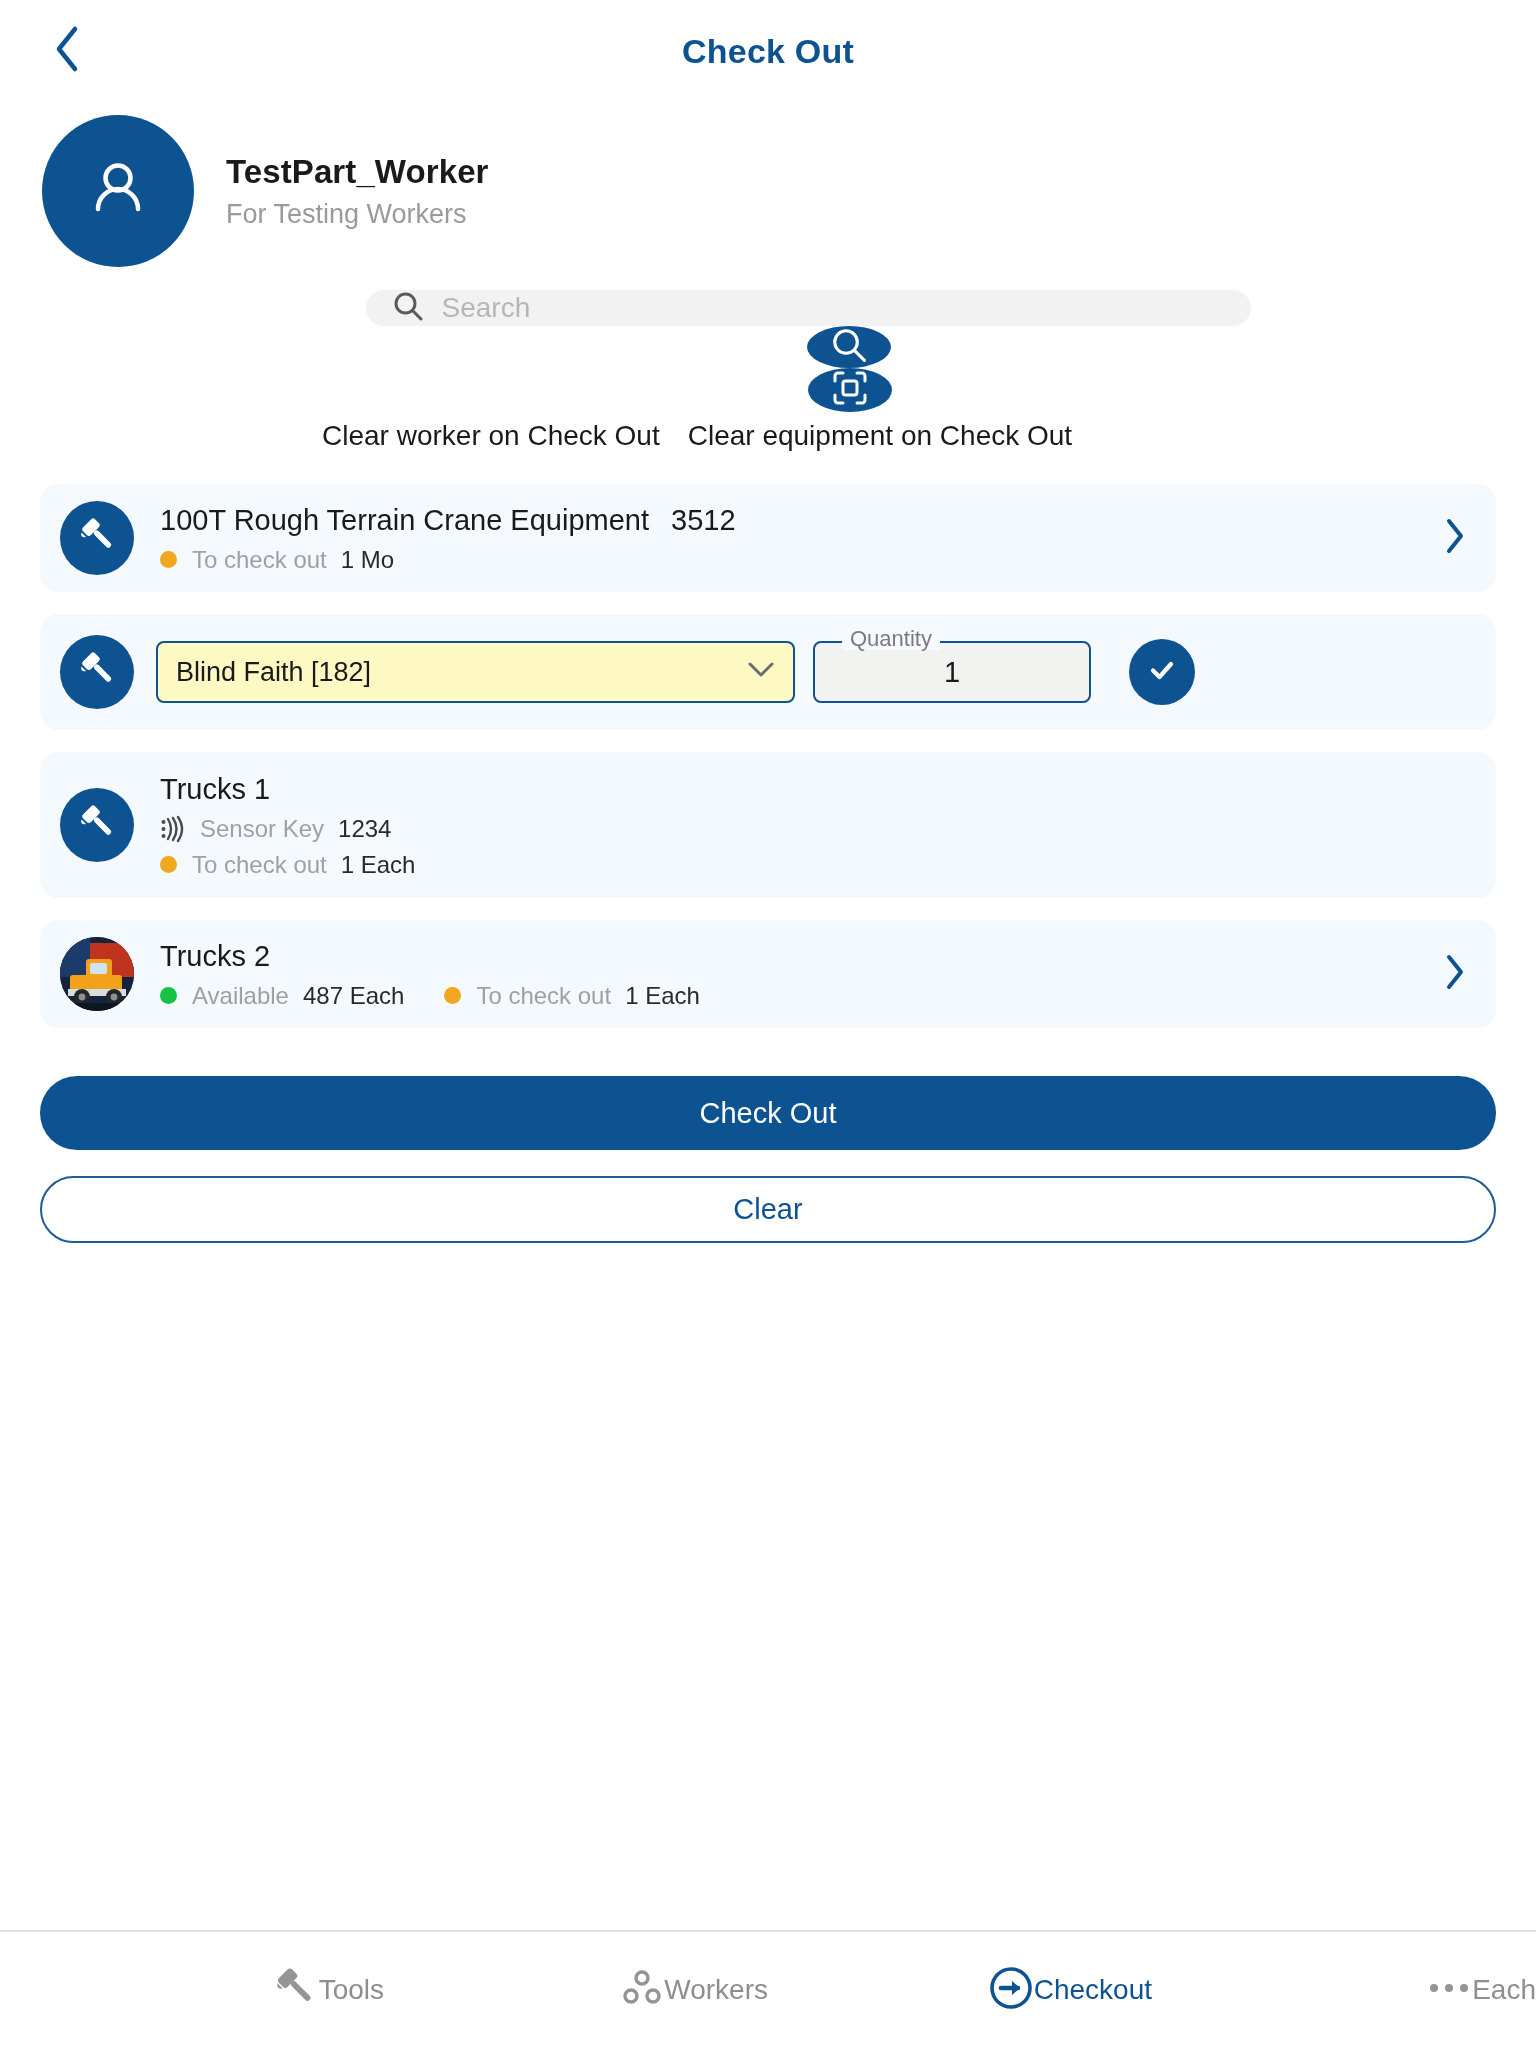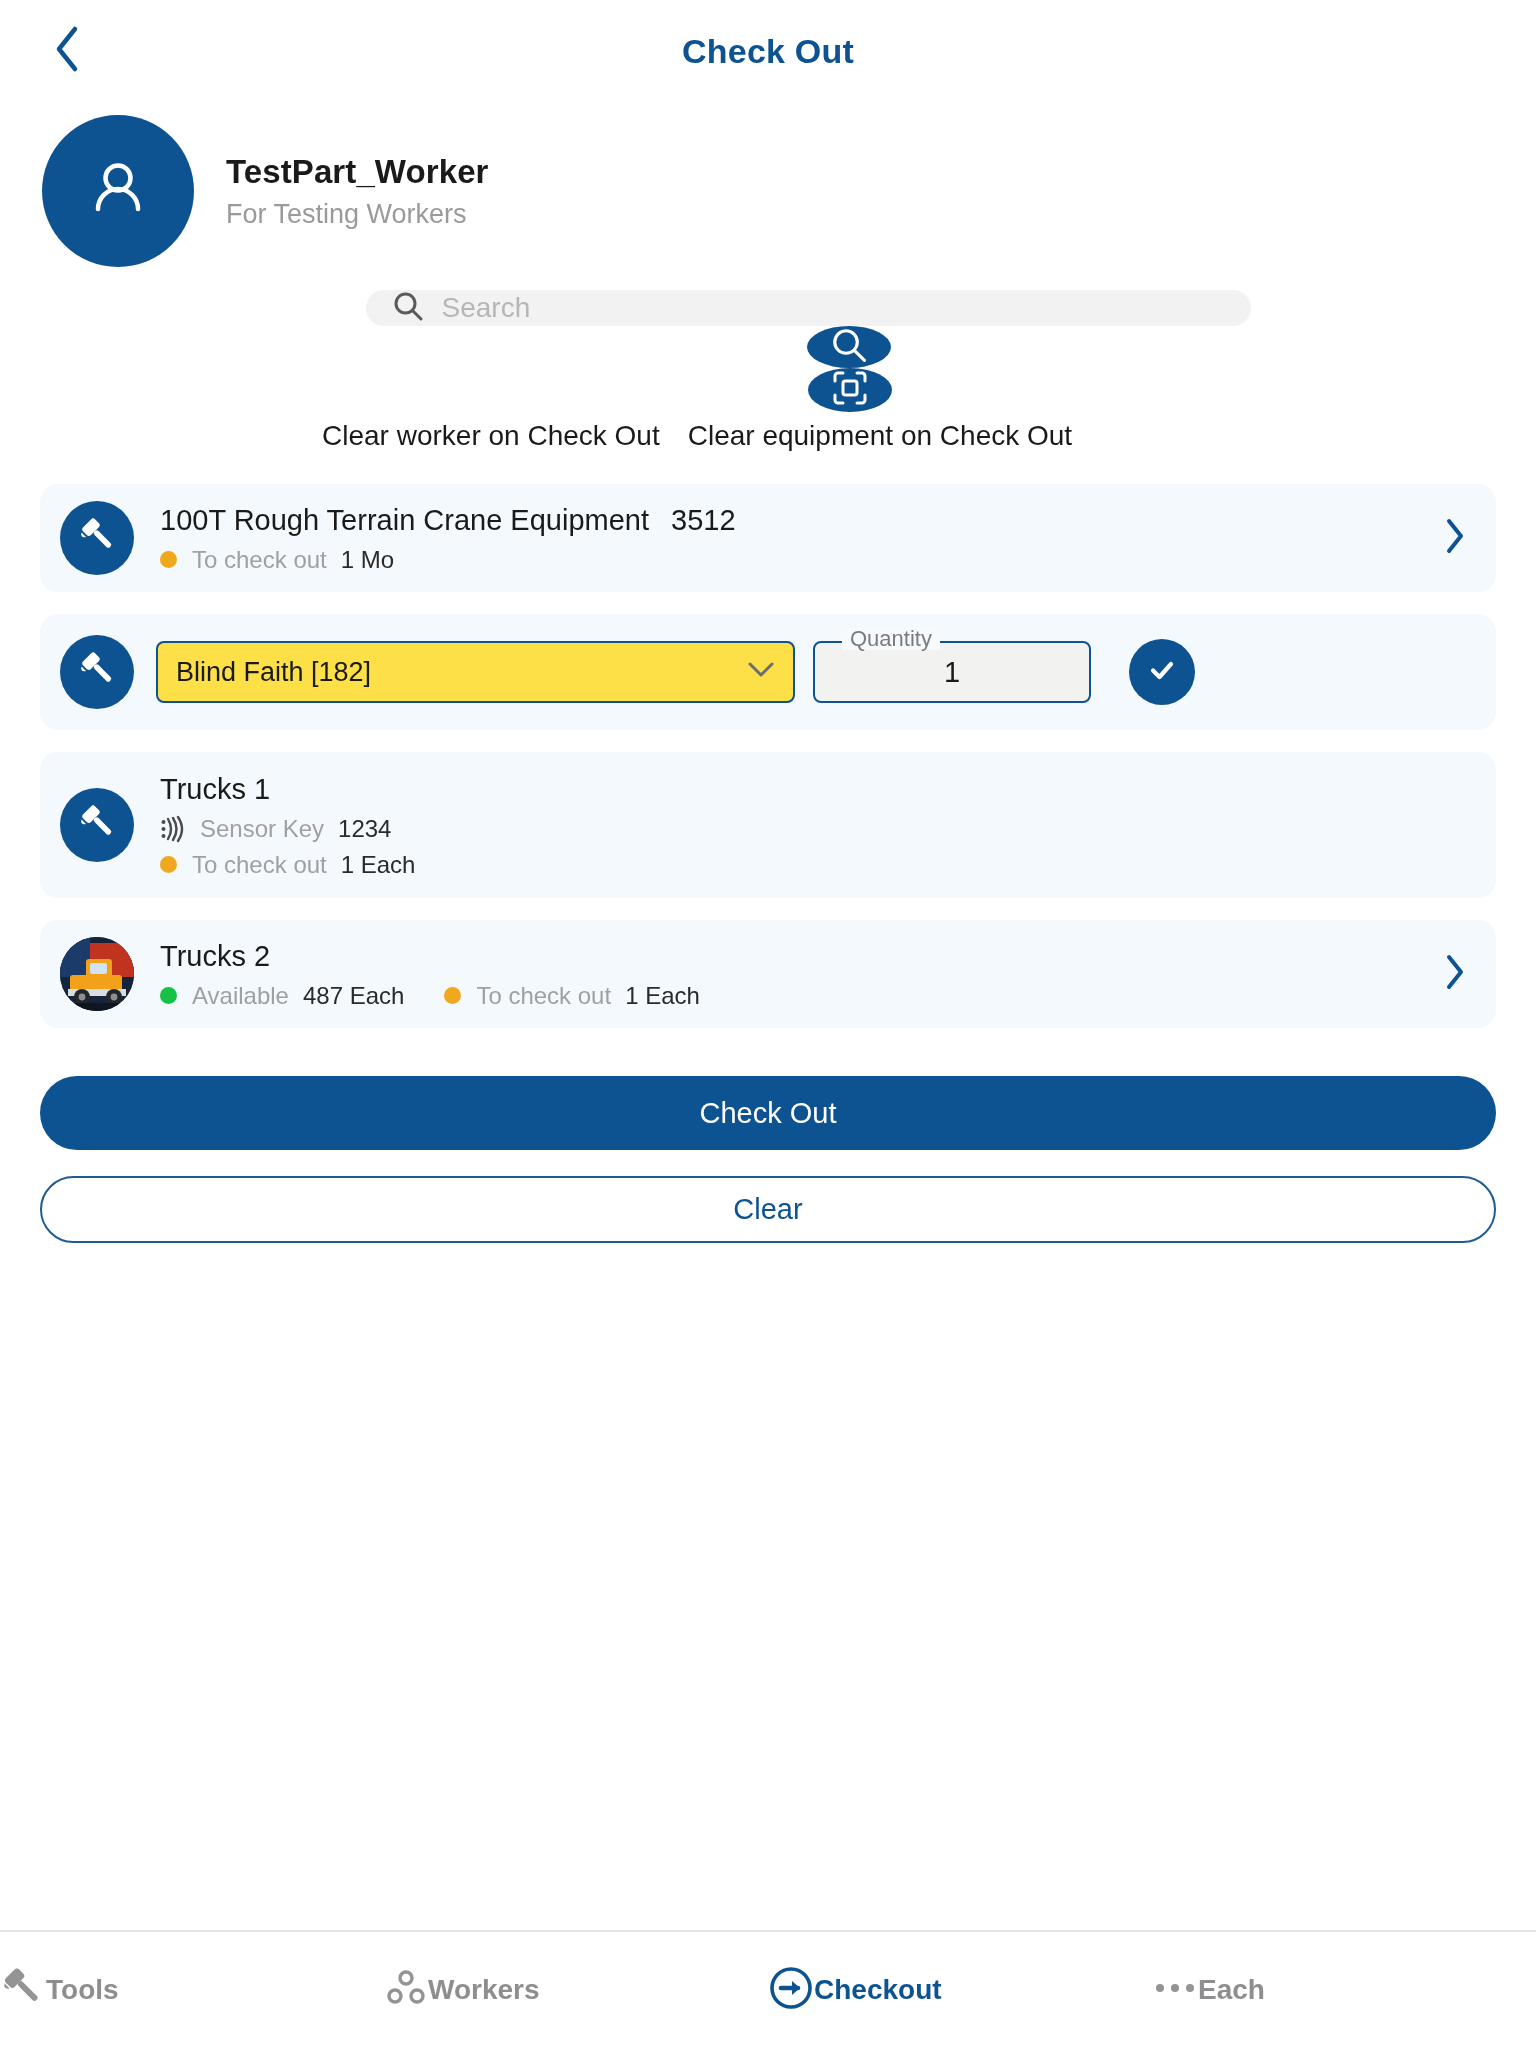--- a/index.html
+++ b/index.html
@@ -204,21 +204,21 @@
   
   .card.edit-row {
     min-height: 116px;
     padding: 0 20px 0 20px;
   }
   .select-wrap {
     position: relative;
     margin-left: 22px;
     width: 639px;
     height: 62px;
-    background: #fde047;
+    background: #fef9c3;
     border: 2px solid #0d5291;
     border-radius: 8px;
     display: flex;
     align-items: center;
     padding: 0 18px;
     cursor: pointer;
   }
   .select-value {
     font-size: 27px;
     color: #1a1a1a;
@@ -310,23 +310,22 @@
     height: 118px;
     border-top: 2px solid #e3e3e5;
     background: #ffffff;
     display: flex;
     align-items: center;
   }
   .nav-item {
     flex: 1 1 25%;
     display: flex;
     align-items: center;
-    justify-content: flex-start;
-    cursor: pointer;
-    font-weight: bold;
+    justify-content: flex-end;
+    cursor: pointer;
   }
   .nav-label {
     font-size: 28px;
     color: #8e8e90;
   }
   .nav-item.active .nav-label { color: #0d5291; }
 </style>
 </head>
 <body>
 

